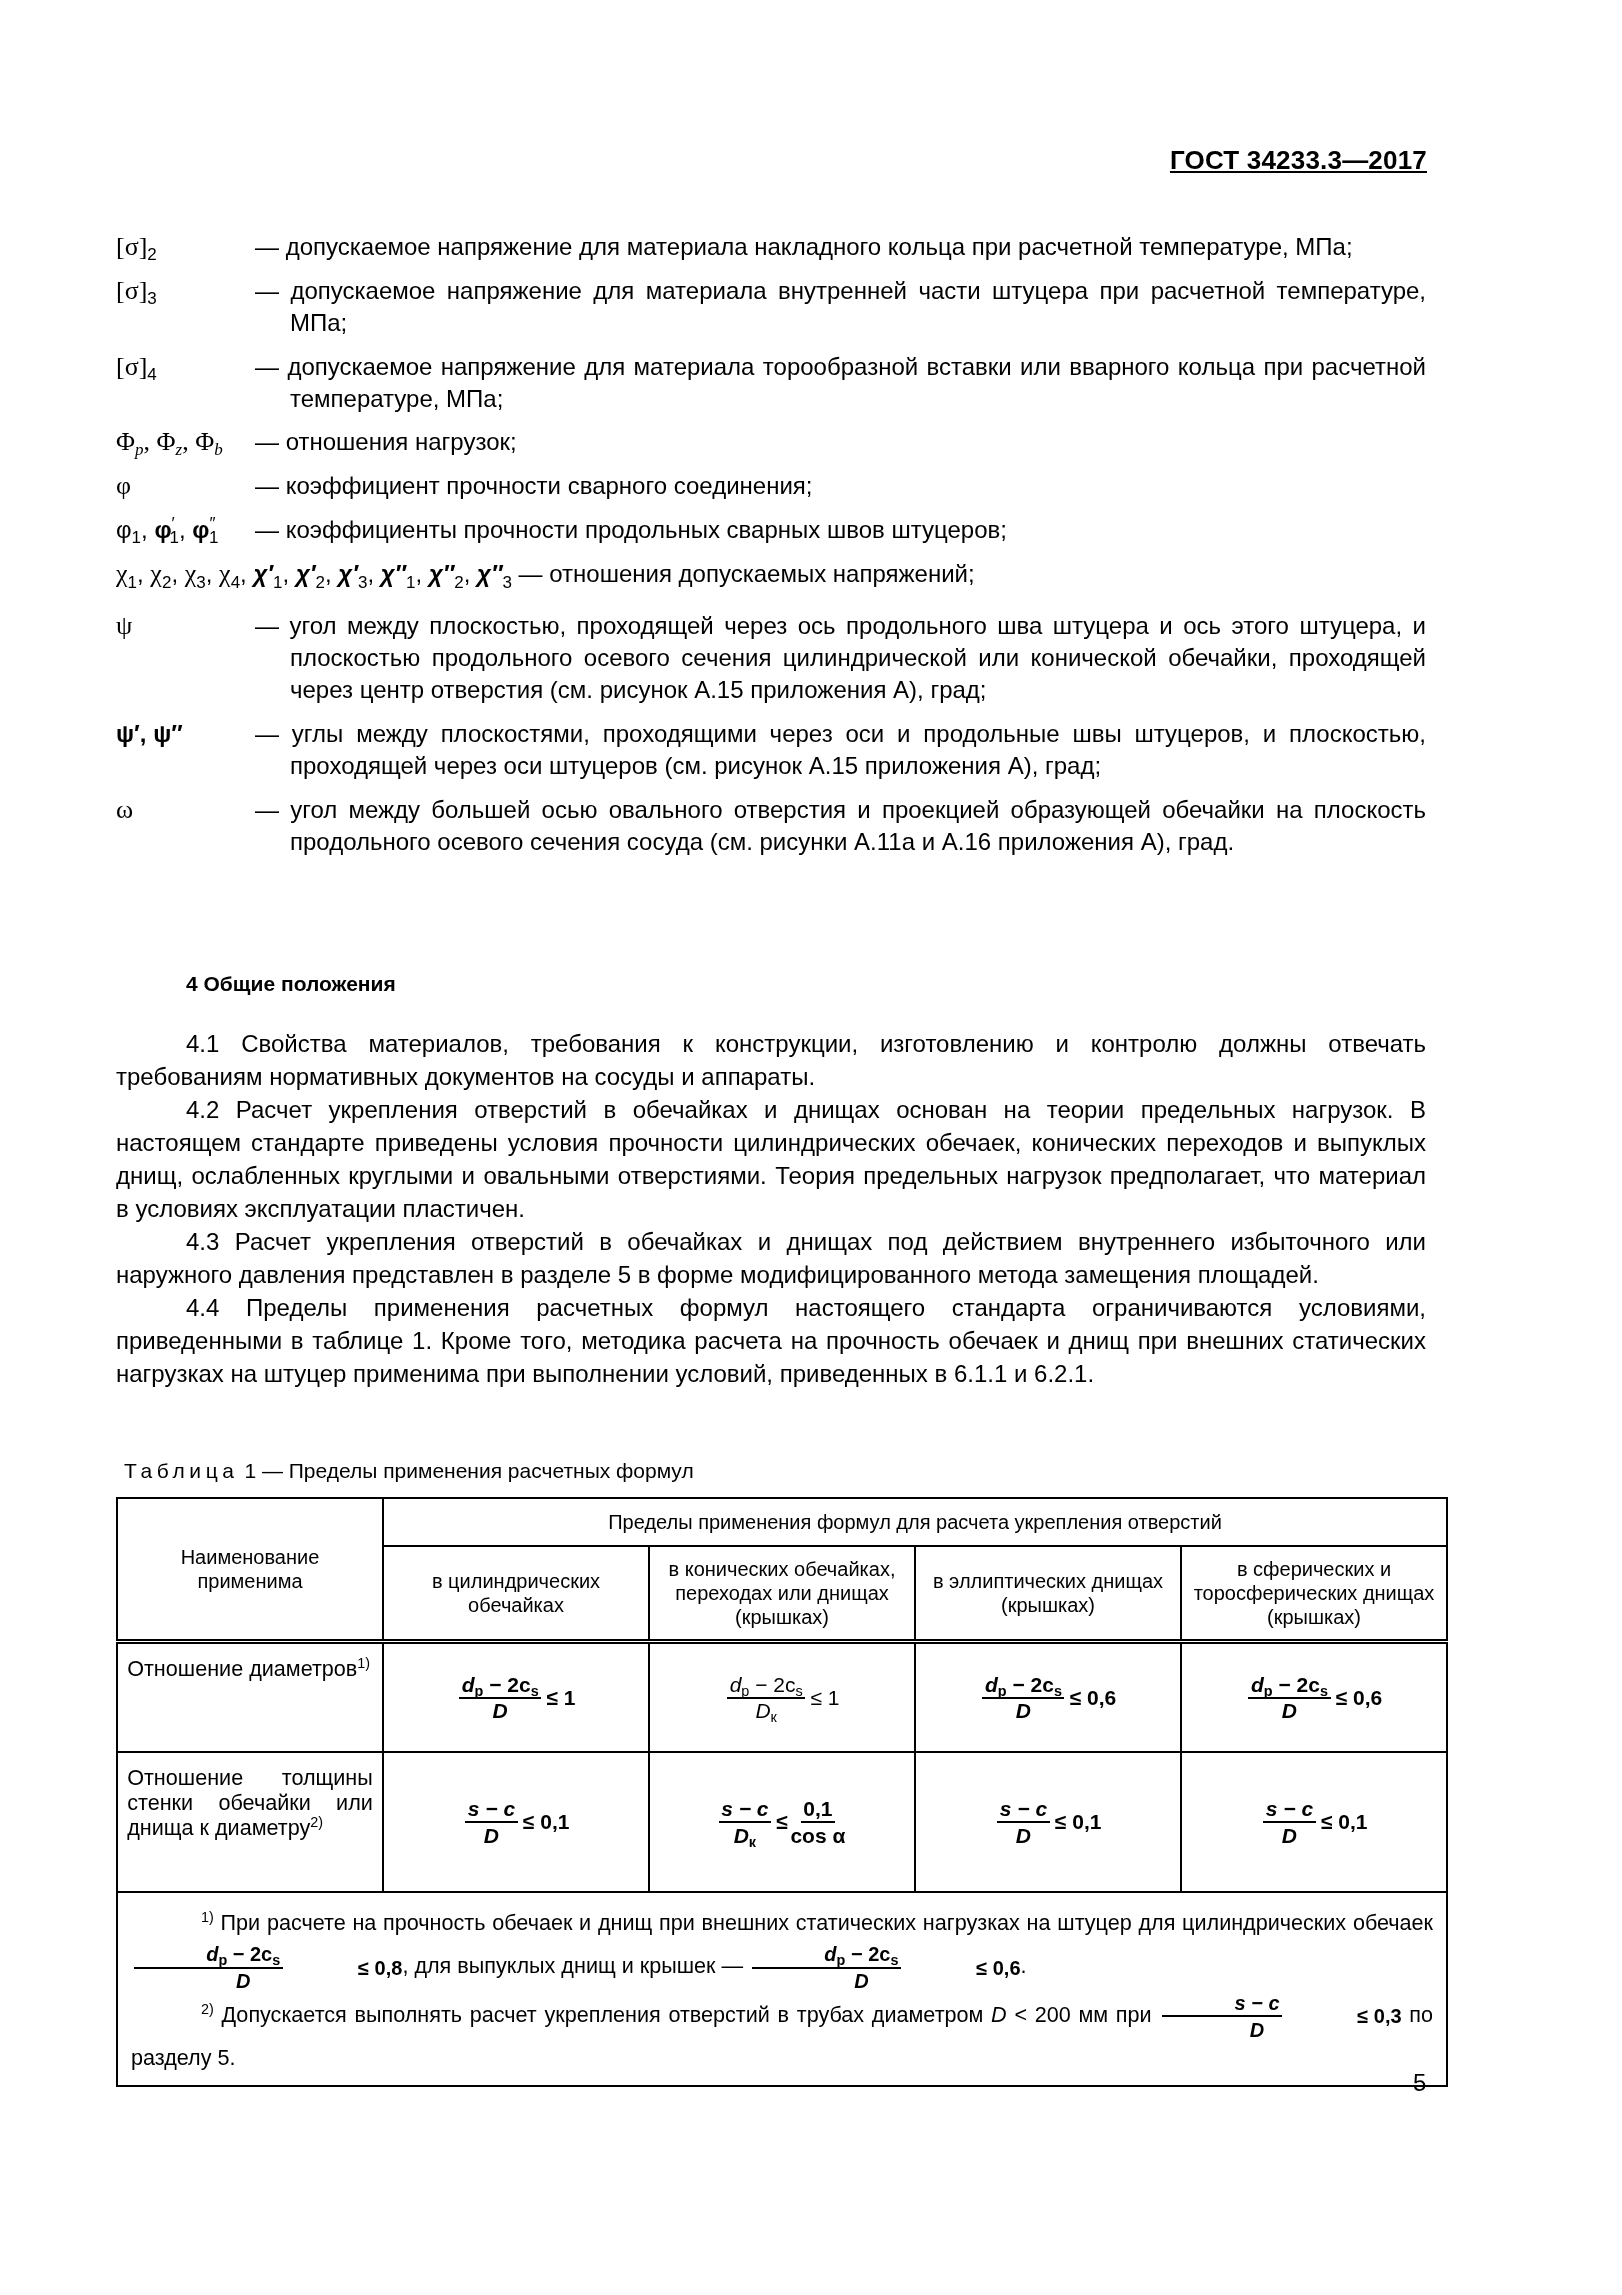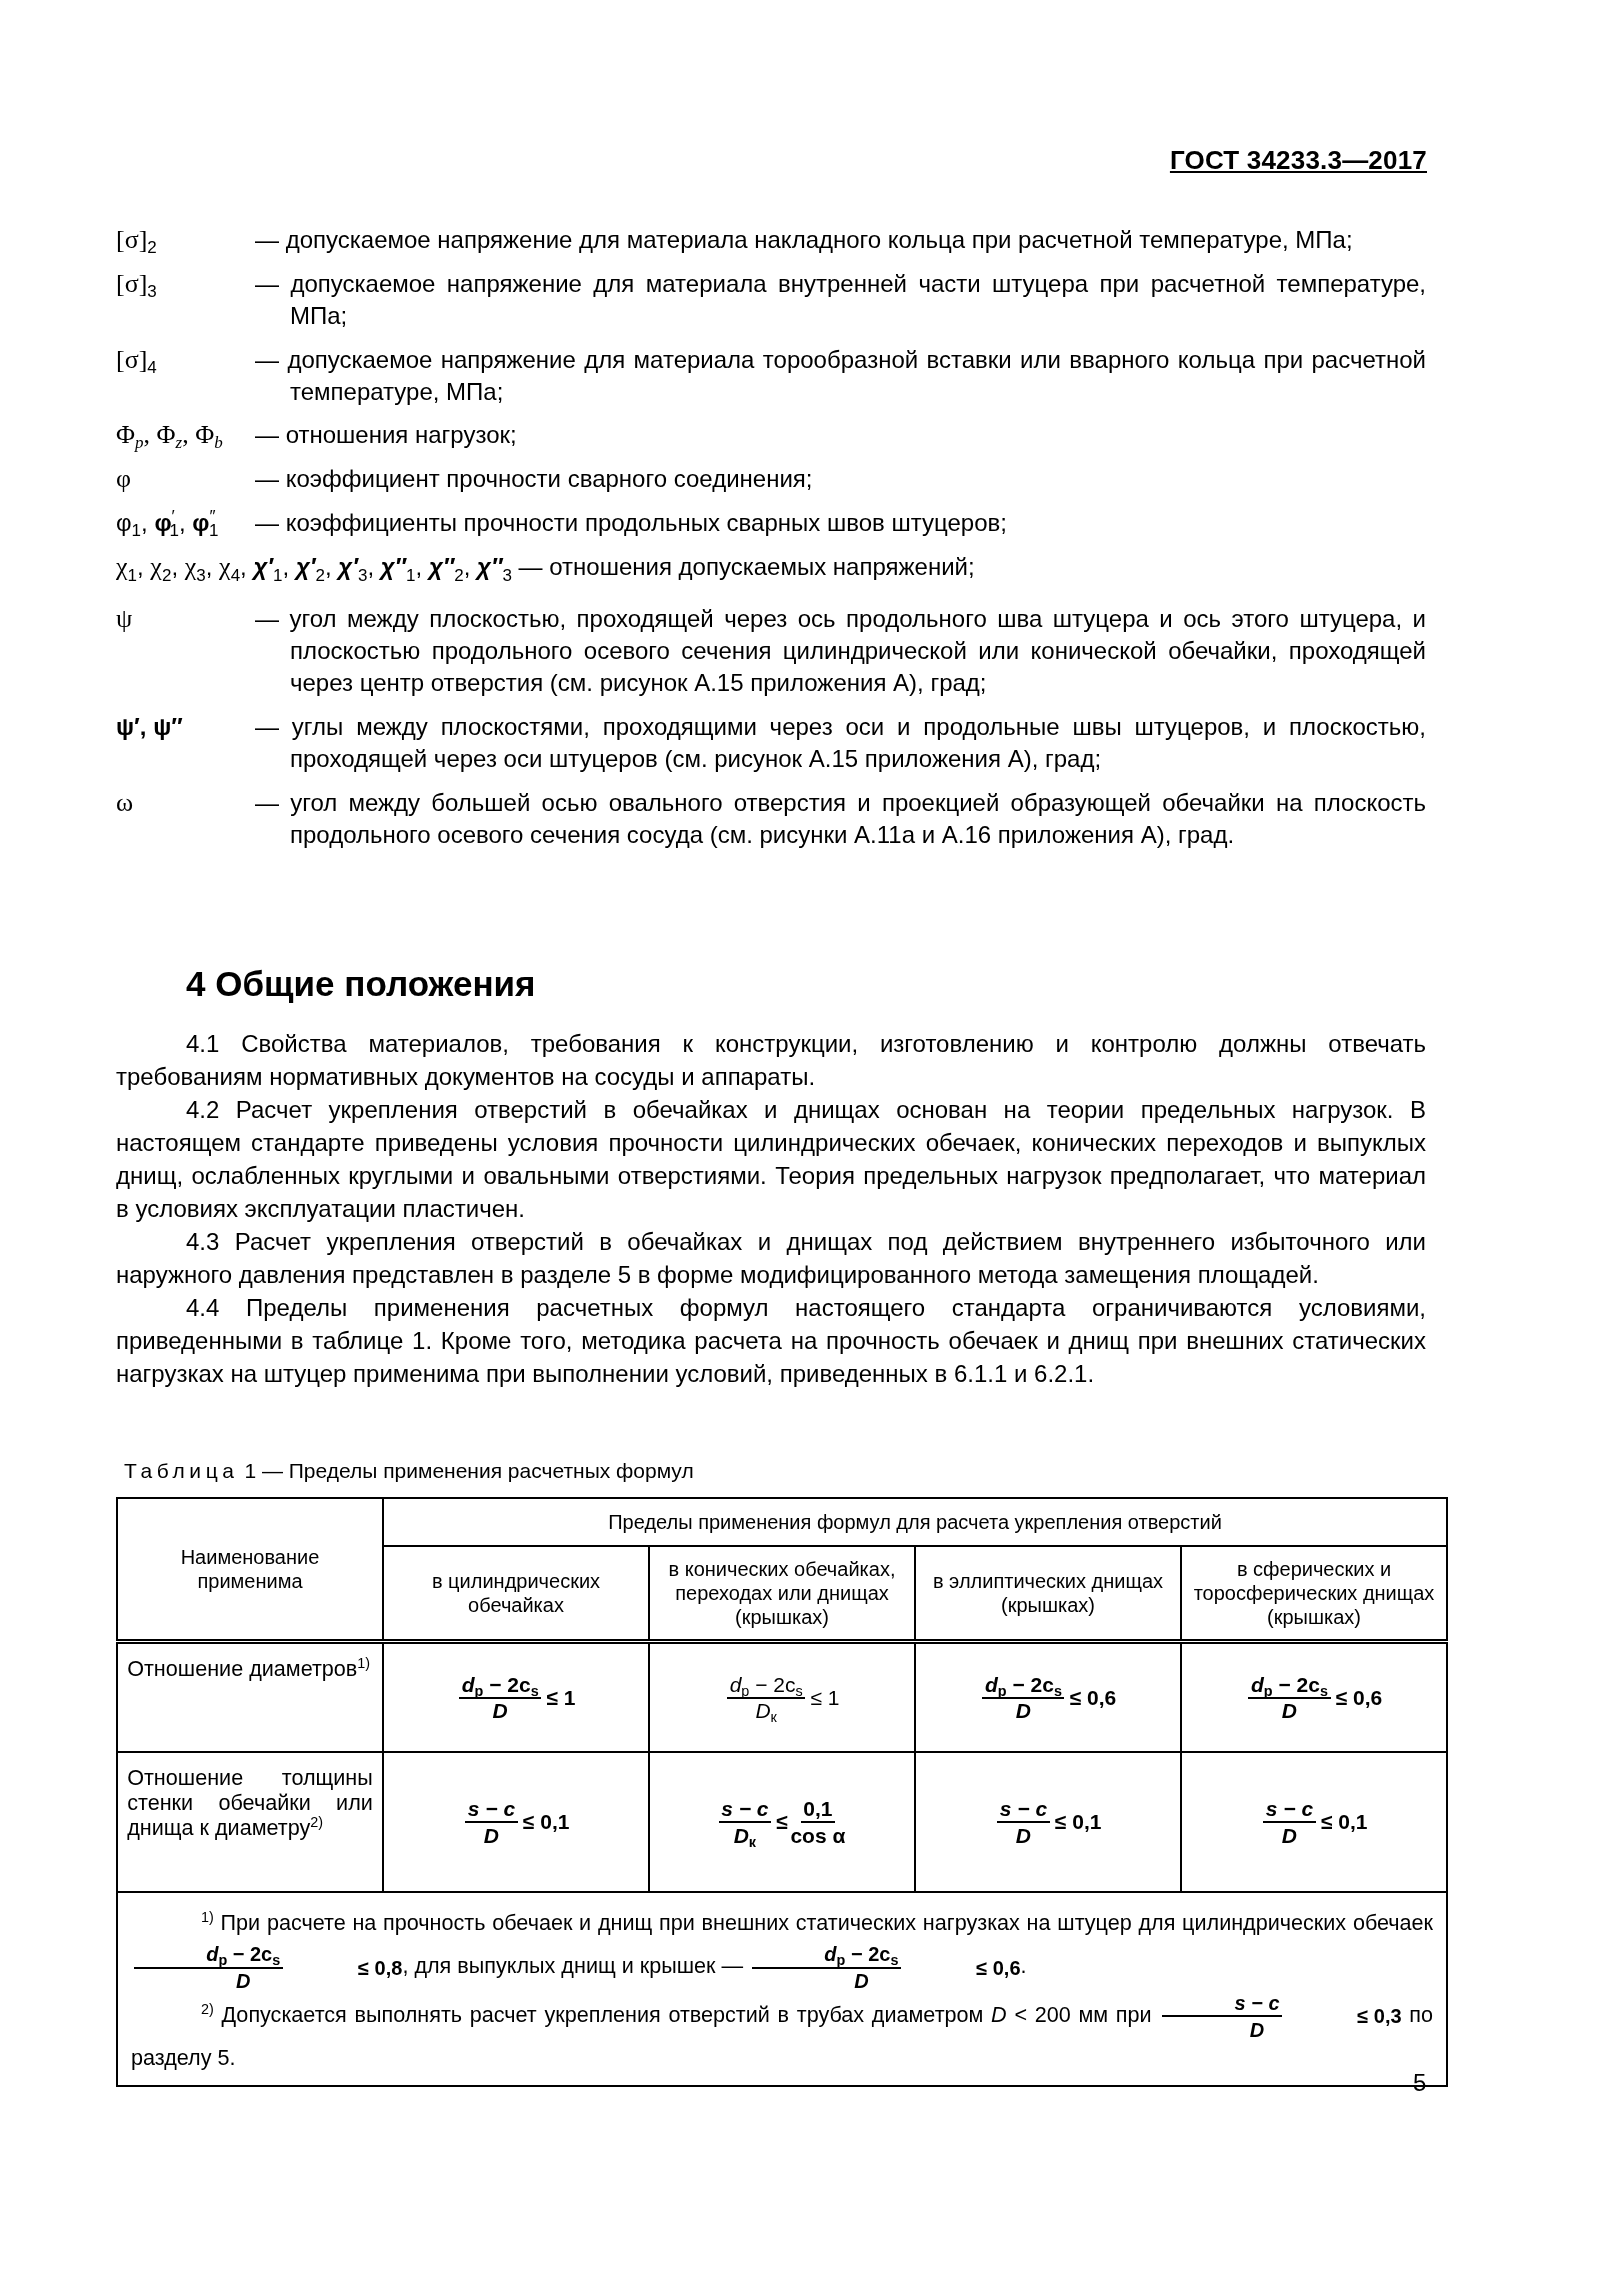--- a/index.html
+++ b/index.html
@@ -13,36 +13,37 @@
 
   #doc-header {
     position: absolute; top: 145px; right: 196px;
     font-size: 26px; font-weight: bold; letter-spacing: 0.2px; text-decoration: underline;
   }
 
   .defs { position: absolute; left: 116px; top: 224px; width: 1310px; }
   .def {
     position: relative; font-size: 24px; line-height: 32px;
     margin-bottom: 11.8px;
+    margin-top: 7px;
   }
   .def .sym { position: absolute; left: 0; top: 0; white-space: nowrap; }
   .def .desc {
     margin-left: 139px; padding-left: 35px; text-indent: -35px;
     text-align: justify; position: relative;
   }
   .def.wide .desc { margin-left: 0; padding-left: 0; text-indent: 0; }
   .def.wide .inline-sym { white-space: nowrap; }
   .sym sub { font-size: 17px; vertical-align: -5.2px; line-height: 0; }
   .sym sup { font-size: 17px; line-height: 0; }
   .greek { font-family: "Liberation Serif", "DejaVu Serif", serif; font-size: 26px; }
 
   #section-4 { position: absolute; left: 116px; top: 965px; width: 1310px; }
   #section-4 h2 {
     margin: 0 0 25px 0; padding-left: 70px;
-    font-size: 35px; font-weight: bold; line-height: 37px;
+    font-size: 21px; font-weight: bold; line-height: 37px;
   }
   #section-4 p {
     margin: 0; font-size: 24px; line-height: 33px;
     text-indent: 70px; text-align: justify;
   }
 
   #table-caption {
     position: absolute; left: 116px; top: 1458px;
     font-size: 21px; line-height: 26px;
   }

